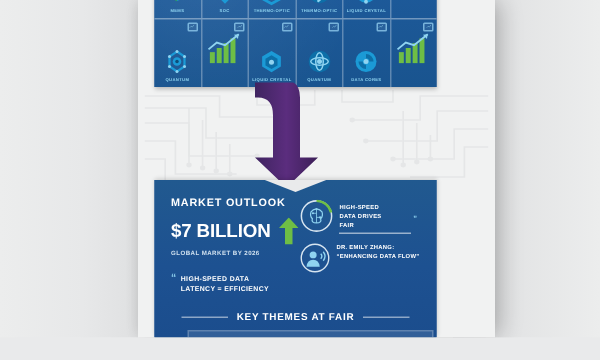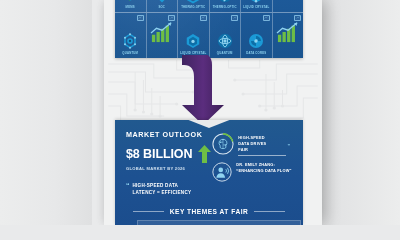--- a/index.html
+++ b/index.html
@@ -11,21 +11,21 @@
   }
   #stage { position: relative; width: 400px; height: 225px; }
 
   
   .bg-left  { position:absolute; left:0; top:0; width:92px; height:225px;
               background: linear-gradient(90deg,#eceded 0%,#e7e8e9 60%,#dfe0e1 100%); }
   .bg-right { position:absolute; right:0; top:0; width:98px; height:225px;
               background: linear-gradient(90deg,#cfd0d1 0%,#e2e3e4 35%,#eceded 100%); }
 
   
-  .page { position:absolute; left:104px; top:0; width:218px; height:225px;
+  .page { position:absolute; left:92px; top:0; width:238px; height:225px;
           background:#f1f2f2; overflow:hidden;
           box-shadow: 6px 0 14px -2px rgba(0,0,0,.22), -3px 0 8px -2px rgba(0,0,0,.10); }
 
   
   .circuit { position:absolute; left:0; top:0; width:100%; height:100%;
              opacity:.55; pointer-events:none; }
 
   
   .grid-panel { position:absolute; left:11px; top:-34px; width:188px; height:92px;
                 background:#1c5595;
@@ -349,21 +349,21 @@
       <svg class="notch" viewBox="0 0 46 10">
         <path d="M0 0 L23 9 L46 0 Z" fill="#e9eaeb"></path>
       </svg>
 
       <div class="outlook-inner">
 
         <div class="col-left">
           <div class="kicker">MARKET OUTLOOK</div>
 
           <div class="bignum-row">
-            <div class="bignum">$8 BILLION</div>
+            <div class="bignum">$7 BILLION</div>
             <svg class="up-arrow" viewBox="0 0 13 18">
               <path d="M6.5 0 L13 7 H9 V18 H4 V7 H0 Z" fill="#6ebe45"></path>
             </svg>
           </div>
           <div class="subnum">GLOBAL MARKET BY 2026</div>
 
           <div class="quote-left">
             <span class="qmark">“</span>
             <div class="quote-left-txt">
               <div>HIGH-SPEED DATA</div>

